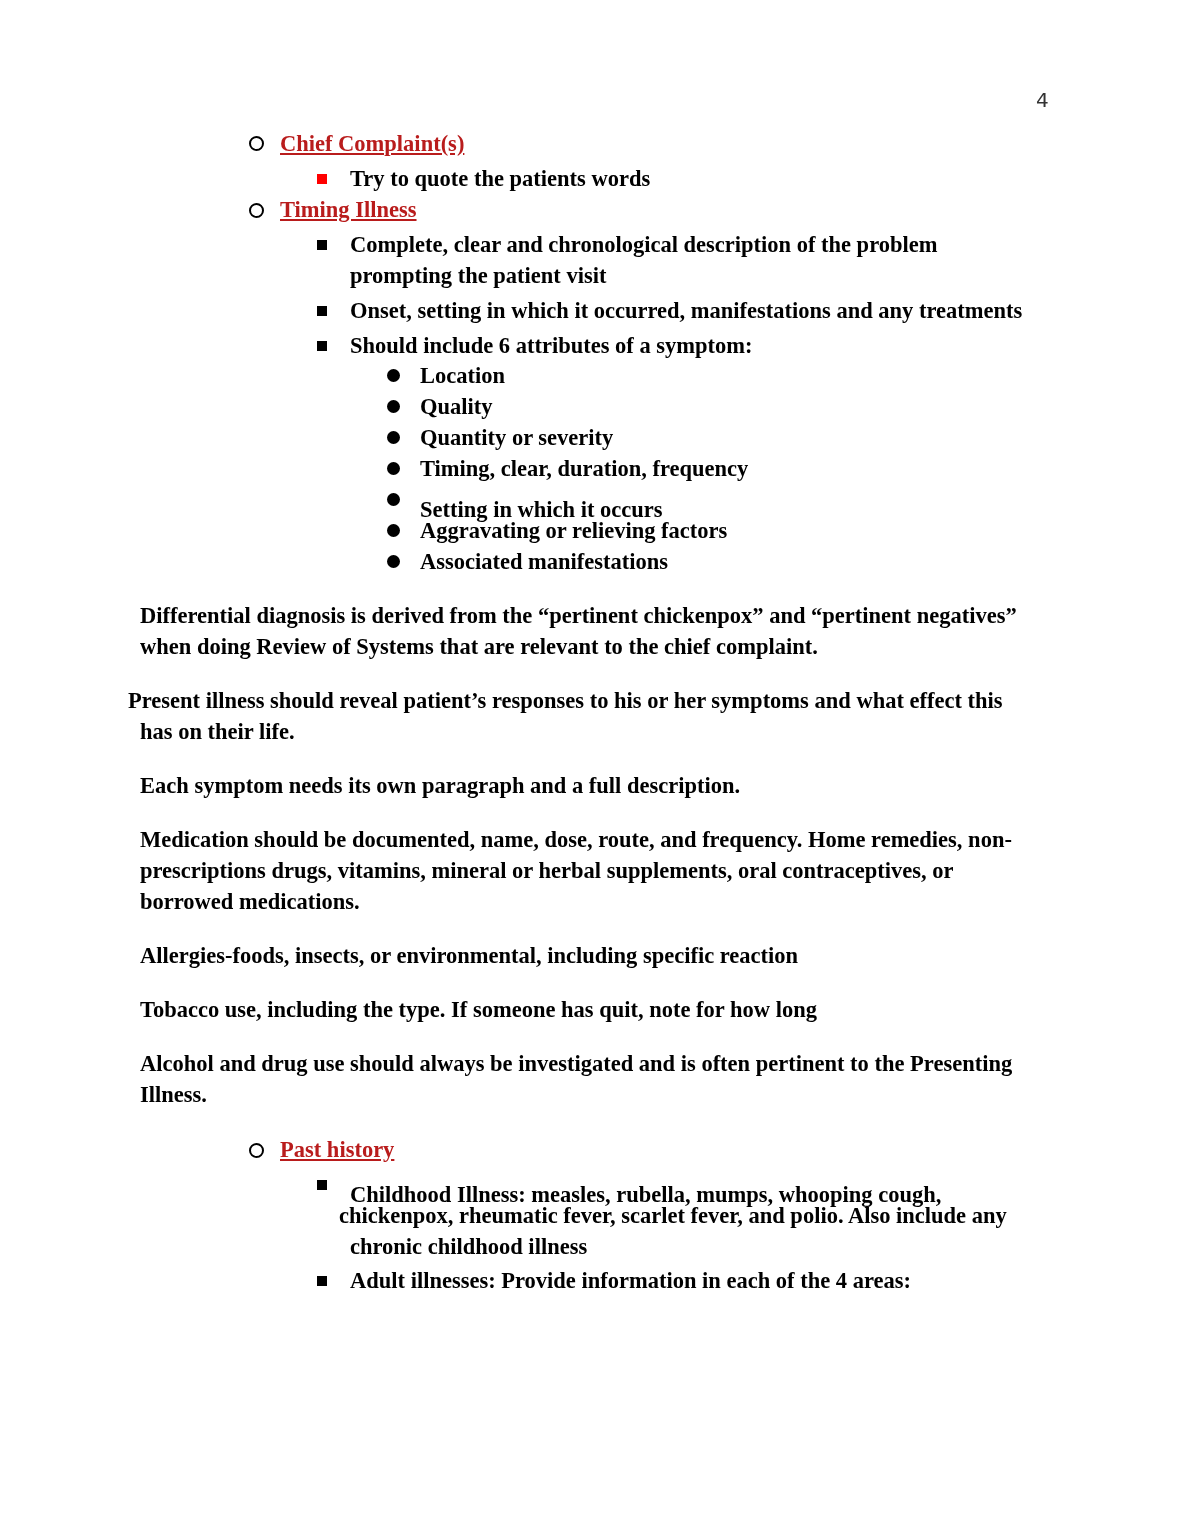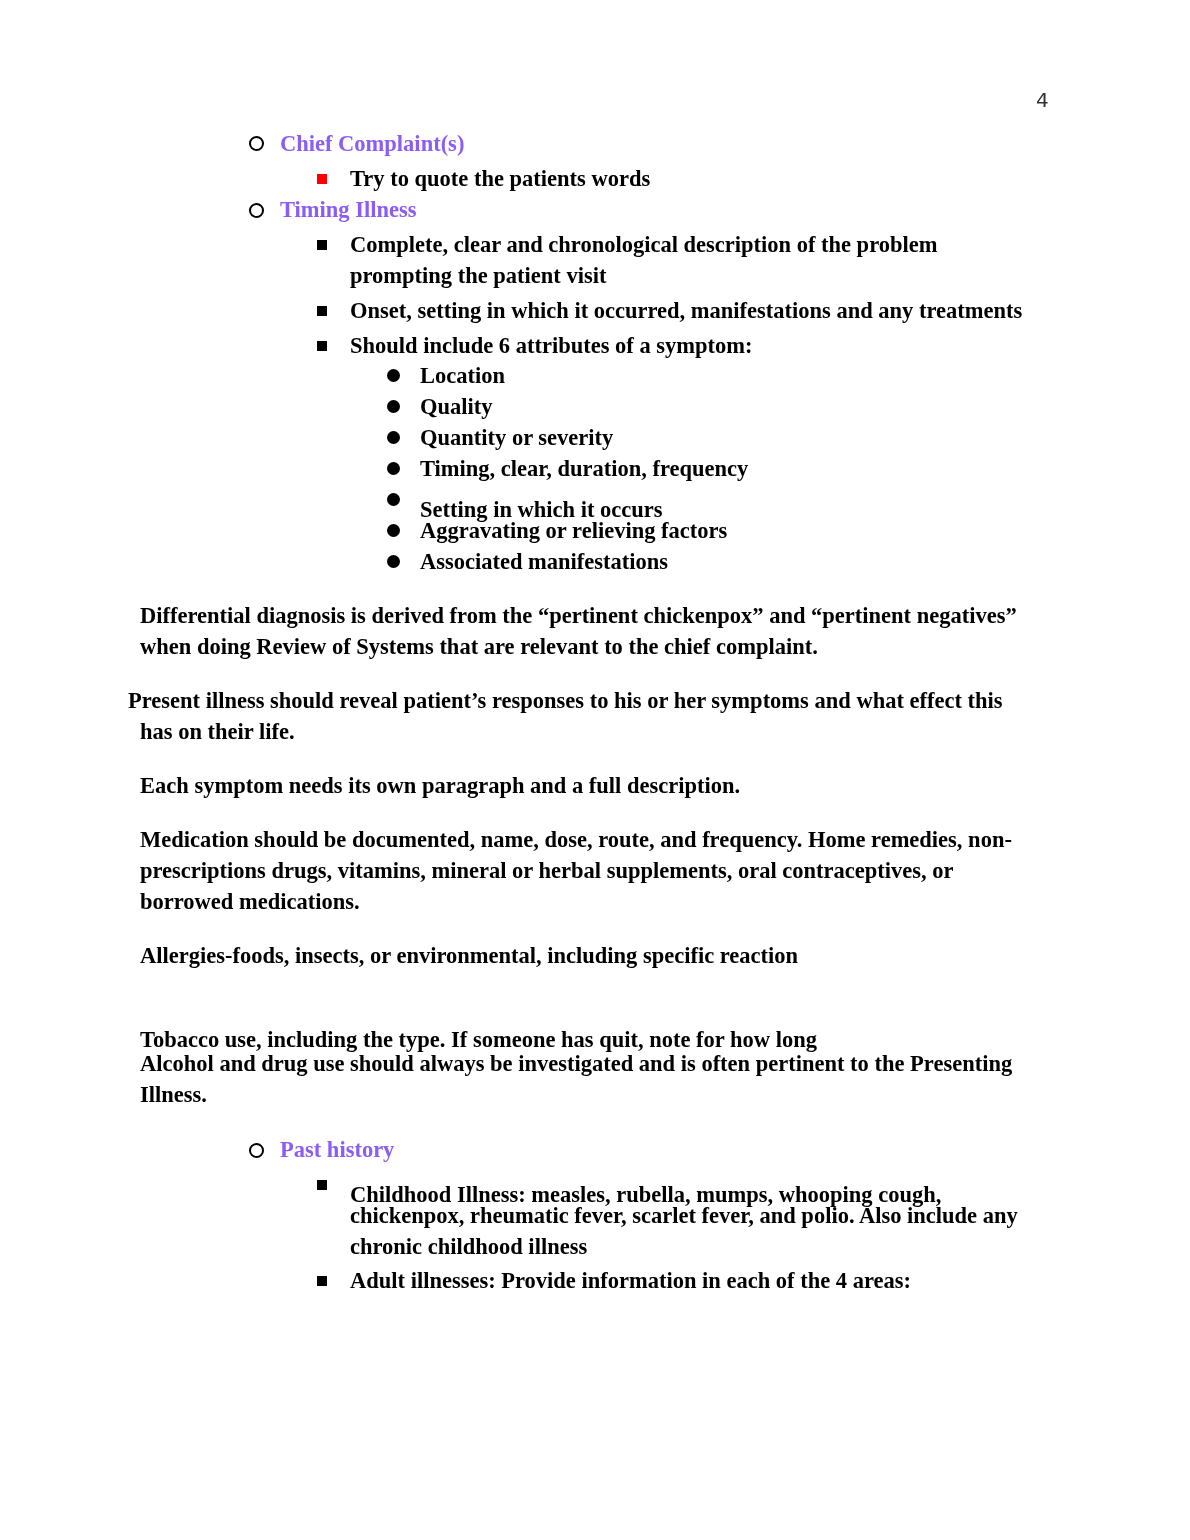--- a/index.html
+++ b/index.html
@@ -1,20 +1,20 @@
 <!DOCTYPE html>
 <html><head>
 <meta charset="utf-8">
 <style>
   html, body { margin:0; padding:0; background:#fff; }
   body { width:1190px; height:1540px; position:relative; overflow:hidden;
          font-family:"Liberation Serif", serif; font-weight:bold; color:#000; font-size:22.5px; }
   .pn { position:absolute; left:1036px; top:88px; font-family:"DejaVu Sans", sans-serif; font-weight:normal; font-size:20px; color:#333; }
   .ln { position:absolute; white-space:nowrap; line-height:31px; }
-  .red { color:#8b5cf6; }
+  .red { color:#b91c1c;text-decoration:underline; }
   .circ { position:absolute; width:11px; height:11px; border:2.2px solid #000; border-radius:50%; box-sizing:content-box; }
   .sq { position:absolute; width:10px; height:10px; background:#000; }
   .sq.r { background:#ff0000; }
   .dot { position:absolute; width:13px; height:13px; background:#000; border-radius:50%; }
 </style>
 </head>
 <body>
 
 <div>
   <div class="pn">4</div>
@@ -59,28 +59,28 @@
   <div class="ln" style="left:140px;top:716px">has on their life.</div>
 
   <div class="ln" style="left:140px;top:770px">Each symptom needs its own paragraph and a full description.</div>
 
   <div class="ln" style="left:140px;top:824px">Medication should be documented, name, dose, route, and frequency. Home remedies, non-</div>
   <div class="ln" style="left:140px;top:855px">prescriptions drugs, vitamins, mineral or herbal supplements, oral contraceptives, or</div>
   <div class="ln" style="left:140px;top:886px">borrowed medications.</div>
 
   <div class="ln" style="left:140px;top:940px">Allergies-foods, insects, or environmental, including specific reaction</div>
 
-  <div class="ln" style="left:140px;top:1024px">Tobacco use, including the type. If someone has quit, note for how long</div>
+  <div class="ln" style="left:140px;top:994px">Tobacco use, including the type. If someone has quit, note for how long</div>
 
   <div class="ln" style="left:140px;top:1048px">Alcohol and drug use should always be investigated and is often pertinent to the Presenting</div>
   <div class="ln" style="left:140px;top:1079px">Illness.</div>
 
   <span class="circ" style="left:249px;top:1143px"></span>
   <div class="ln red" style="left:280px;top:1134px">Past history</div>
 
   <span class="sq" style="left:317px;top:1180px"></span>
   <div class="ln" style="left:350px;top:1179px">Childhood Illness: measles, rubella, mumps, whooping cough,</div>
-  <div class="ln" style="left:350px;top:1200px">chickenpox, rheumatic fever, scarlet fever, and polio. Also include any</div>
+  <div class="ln" style="left:339px;top:1200px">chickenpox, rheumatic fever, scarlet fever, and polio. Also include any</div>
   <div class="ln" style="left:350px;top:1231px">chronic childhood illness</div>
 
   <span class="sq" style="left:317px;top:1276px"></span>
   <div class="ln" style="left:350px;top:1265px">Adult illnesses: Provide information in each of the 4 areas:</div>
 </div>
 
 </body></html>

